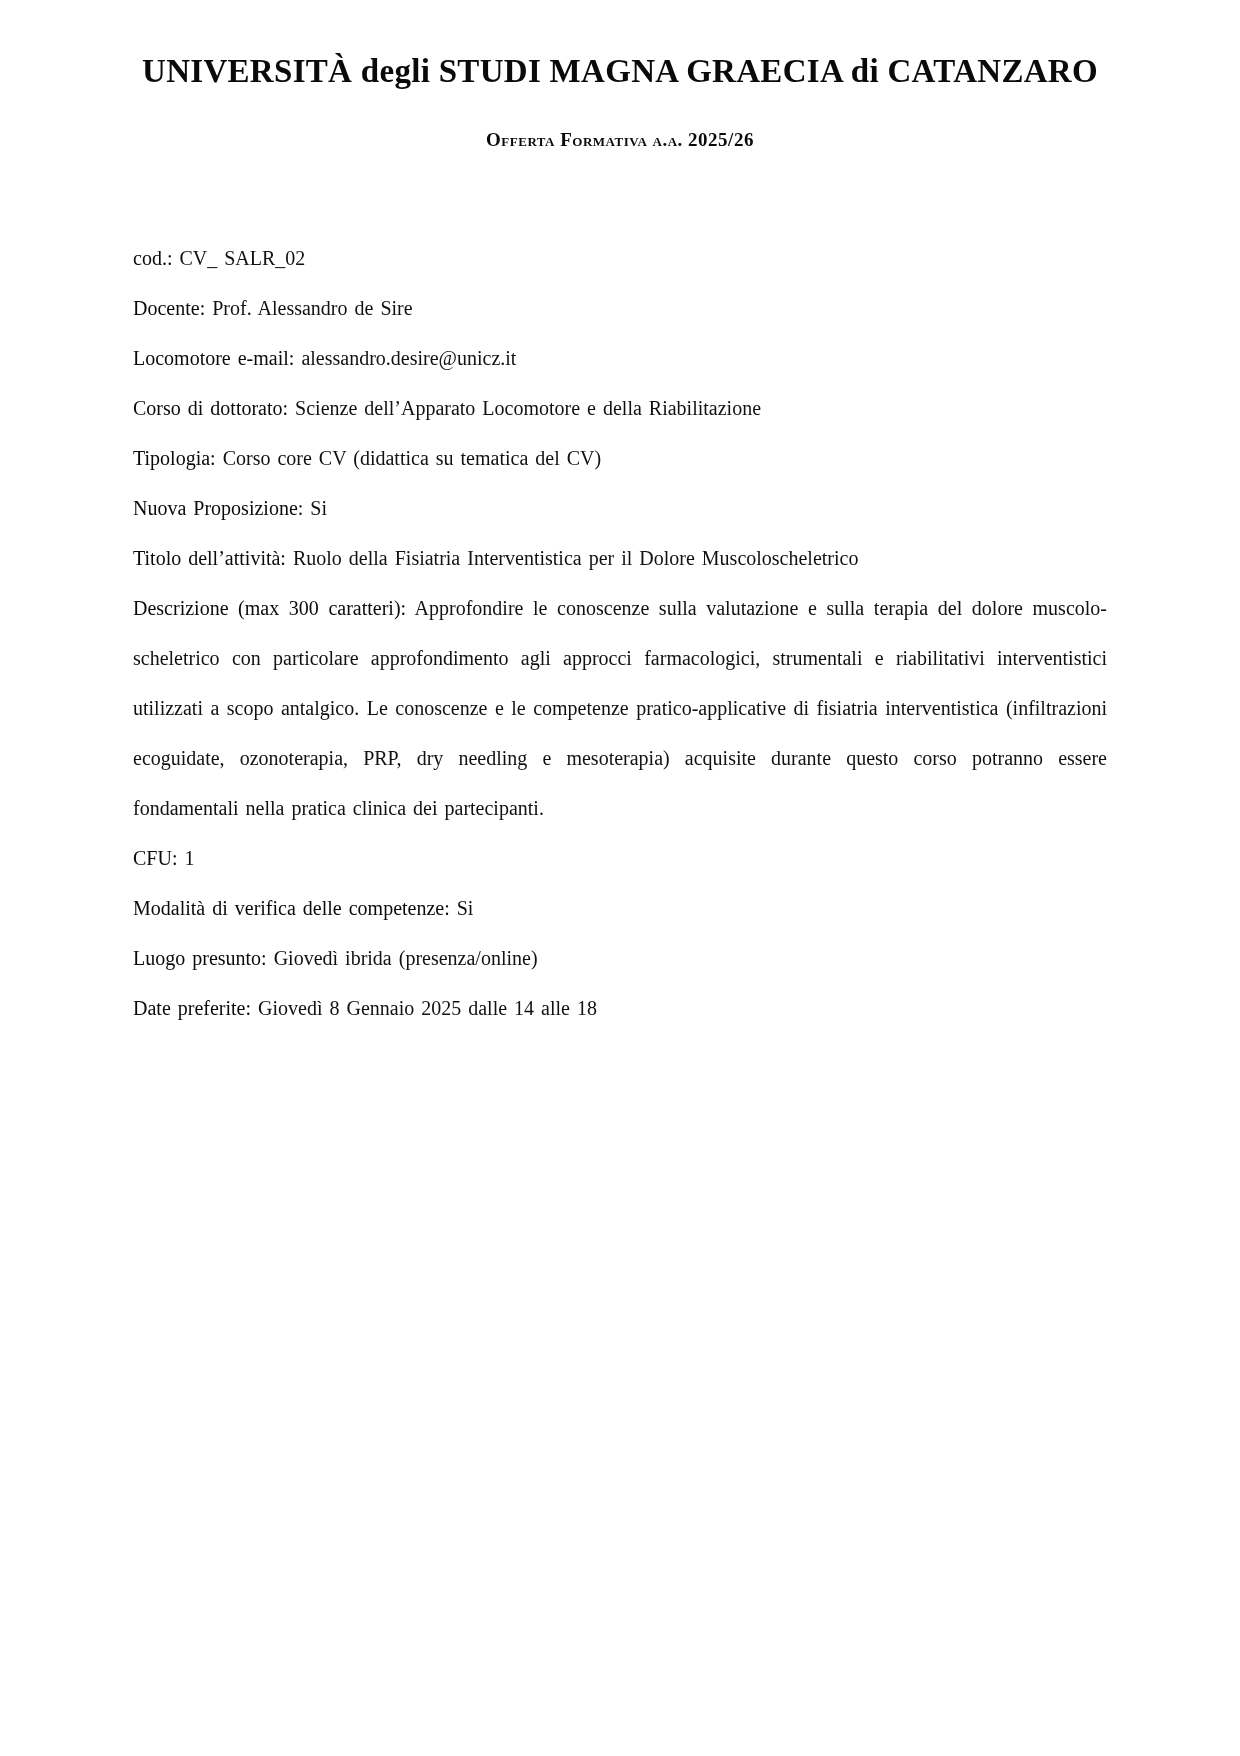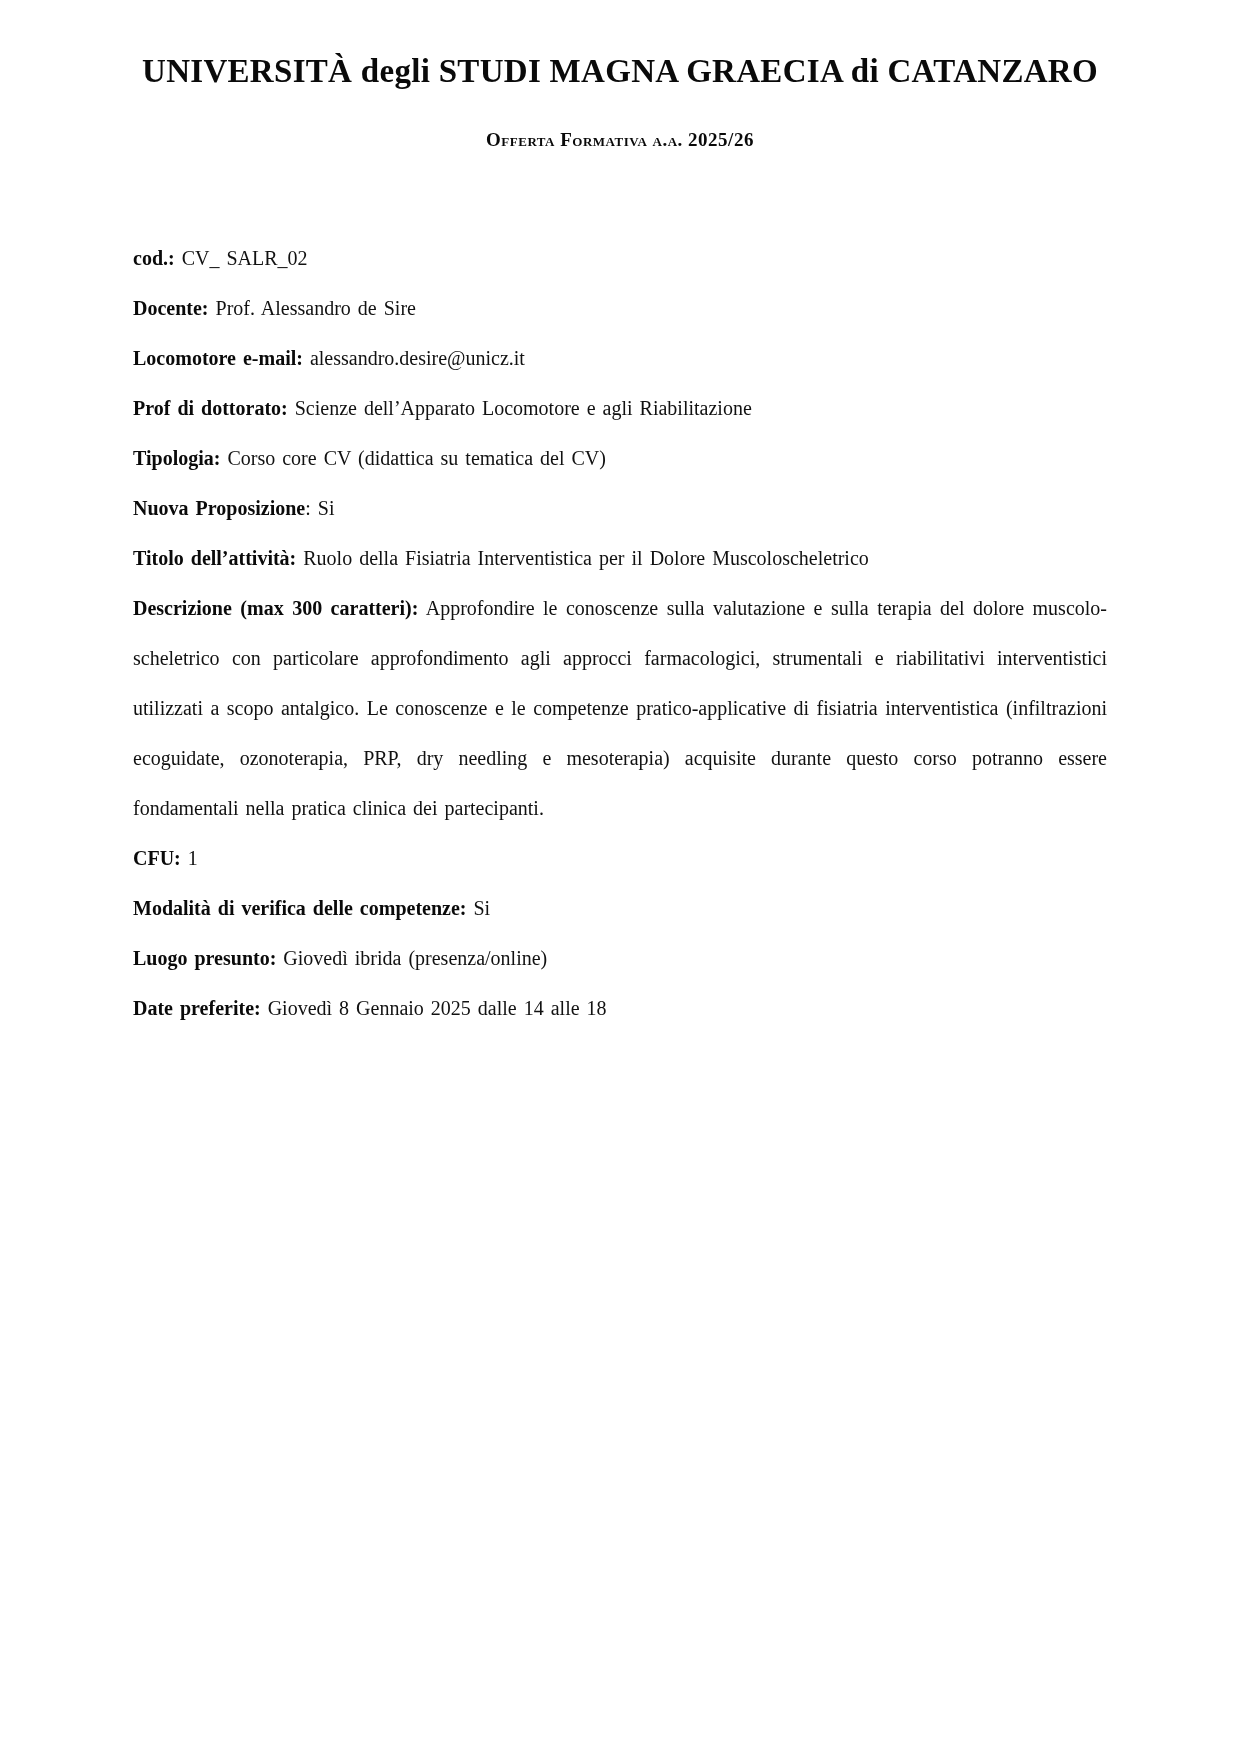--- a/index.html
+++ b/index.html
@@ -44,40 +44,40 @@
   }
   .field {
     margin: 0;
     font-size: 20px;
     line-height: 50px;
     text-align: justify;
     word-spacing: 2px;
     color: #111111;
   }
   .field .field-label {
-    font-weight: bold;
+    font-weight: normal;
     color: #0a0a0a;
   }
 </style>
 </head>
 <body>
 
 <div class="page">
   <h1 class="doc-title">UNIVERSITÀ degli STUDI MAGNA GRAECIA di CATANZARO</h1>
 
   <h2 class="doc-subtitle">Offerta Formativa a.a. 2025/26</h2>
 
   <div class="fields">
     <p class="field"><strong class="field-label">cod.:</strong><span class="field-sep"> </span><span class="field-value">CV_ SALR_02</span></p>
 
     <p class="field"><strong class="field-label">Docente:</strong><span class="field-sep"> </span><span class="field-value">Prof. Alessandro de Sire</span></p>
 
     <p class="field"><strong class="field-label">Locomotore e-mail:</strong><span class="field-sep"> </span><span class="field-value">alessandro.desire@unicz.it</span></p>
 
-    <p class="field"><strong class="field-label">Prof di dottorato:</strong><span class="field-sep"> </span><span class="field-value">Scienze dell’Apparato Locomotore e agli Riabilitazione</span></p>
+    <p class="field"><strong class="field-label">Corso di dottorato:</strong><span class="field-sep"> </span><span class="field-value">Scienze dell’Apparato Locomotore e della Riabilitazione</span></p>
 
     <p class="field"><strong class="field-label">Tipologia:</strong><span class="field-sep"> </span><span class="field-value">Corso core CV (didattica su tematica del CV)</span></p>
 
     <p class="field"><strong class="field-label">Nuova Proposizione</strong><span class="field-sep"></span><span class="field-value">: Si</span></p>
 
     <p class="field"><strong class="field-label">Titolo dell’attività:</strong><span class="field-sep"> </span><span class="field-value">Ruolo della Fisiatria Interventistica per il Dolore Muscoloscheletrico</span></p>
 
     <p class="field"><strong class="field-label">Descrizione (max 300 caratteri):</strong><span class="field-sep"> </span><span class="field-value">Approfondire le conoscenze sulla valutazione e sulla terapia del dolore muscolo-scheletrico con particolare approfondimento agli approcci farmacologici, strumentali e riabilitativi interventistici utilizzati a scopo antalgico. Le conoscenze e le competenze pratico-applicative di fisiatria interventistica (infiltrazioni ecoguidate, ozonoterapia, PRP, dry needling e mesoterapia) acquisite durante questo corso potranno essere fondamentali nella pratica clinica dei partecipanti.</span></p>
 
     <p class="field"><strong class="field-label">CFU:</strong><span class="field-sep"> </span><span class="field-value">1</span></p>

